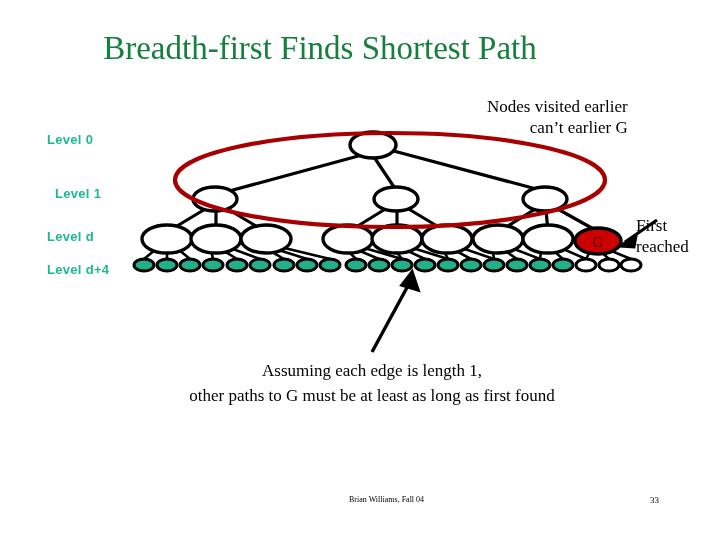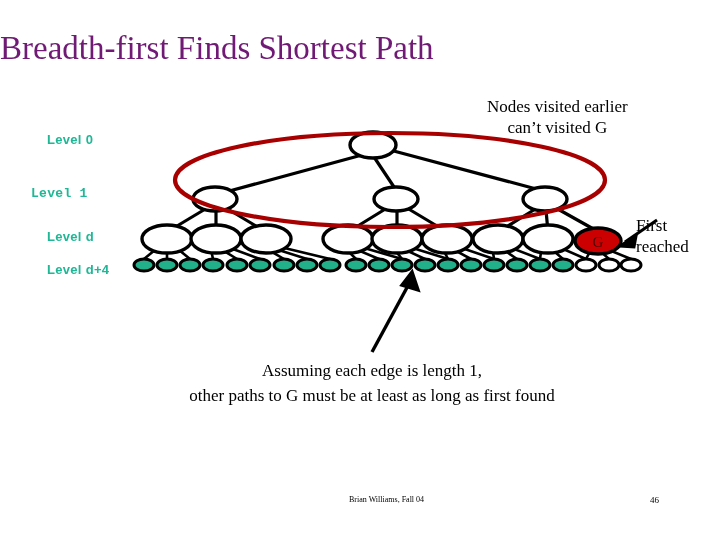--- a/index.html
+++ b/index.html
@@ -13,52 +13,53 @@
     height: 540px;
     background: #ffffff;
     overflow: hidden;
     font-family: "Liberation Serif", serif;
   }
   #title {
     position: absolute;
     left: 0;
     top: 30px;
     width: 640px;
+    text-align: center;
     font-family: "Liberation Serif", serif;
     font-size: 33px;
-    color: #701a75;
+    color: #15803d;
     letter-spacing: 0px;
     white-space: nowrap;
   }
   .level-label {
     position: absolute;
     font-family: "Liberation Sans", sans-serif;
     font-weight: bold;
     font-size: 13px;
     color: #1FB795;
     letter-spacing: 0.3px;
     white-space: nowrap;
     margin-left: 11px;
   }
   #lvl0 { left: 36px; top: 132px; }
-  #lvl1 { left: 20px; top: 186px; font-family: Liberation Mono, monospace; }
+  #lvl1 { left: 44px; top: 186px; }
   #lvld { left: 36px; top: 229px; }
   #lvld1 { left: 36px; top: 262px; }
 
   .annot {
     position: absolute;
     font-family: "Liberation Serif", serif;
     font-size: 17px;
     color: #000000;
     line-height: 1.22;
   }
   #annot-visited {
     left: 487px;
     top: 97px;
-    text-align: center;
+    text-align: right;
     white-space: nowrap;
   }
   #annot-first {
     left: 636px;
     top: 184px;
     text-align: left;
     white-space: nowrap;
     margin-top: 32px;
   }
   #caption {
@@ -233,29 +234,29 @@
 
   </svg>
 
   <div class="level-label" id="lvl0">Level 0</div>
   <div class="level-label" id="lvl1">Level 1</div>
   <div class="level-label" id="lvld">Level d</div>
   <div class="level-label" id="lvld1">Level d+4</div>
 
   <div class="annot" id="annot-visited">
     <div>Nodes visited earlier</div>
-    <div>can’t visited G</div>
+    <div>can’t earlier G</div>
   </div>
 
   <div class="annot" id="annot-first">
     <div>First</div>
     <div>reached</div>
   </div>
 
   <div id="caption">
     <div>Assuming each edge is length 1,</div>
     <div>other paths to G must be at least as long as first found</div>
   </div>
 
   <div id="footer-author">Brian Williams, Fall 04</div>
-  <div id="footer-page">46</div>
+  <div id="footer-page">33</div>
 
 </div>
 
 </body></html>

